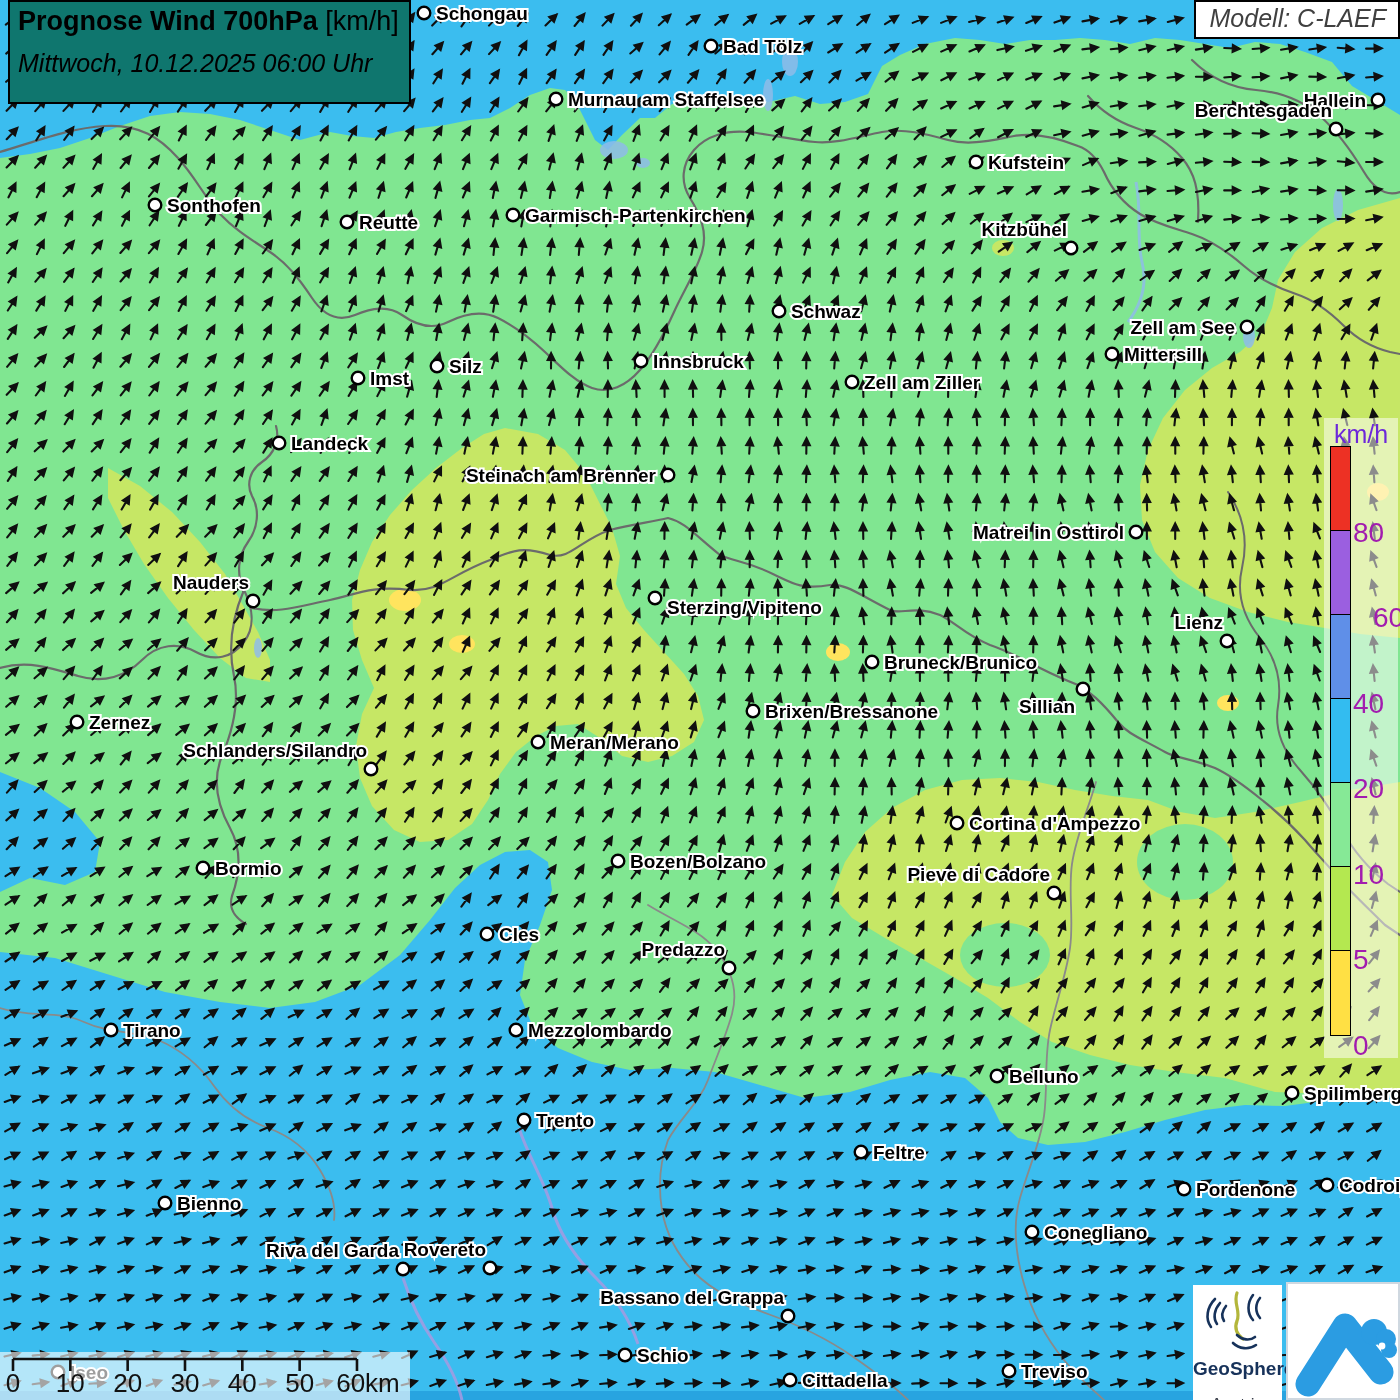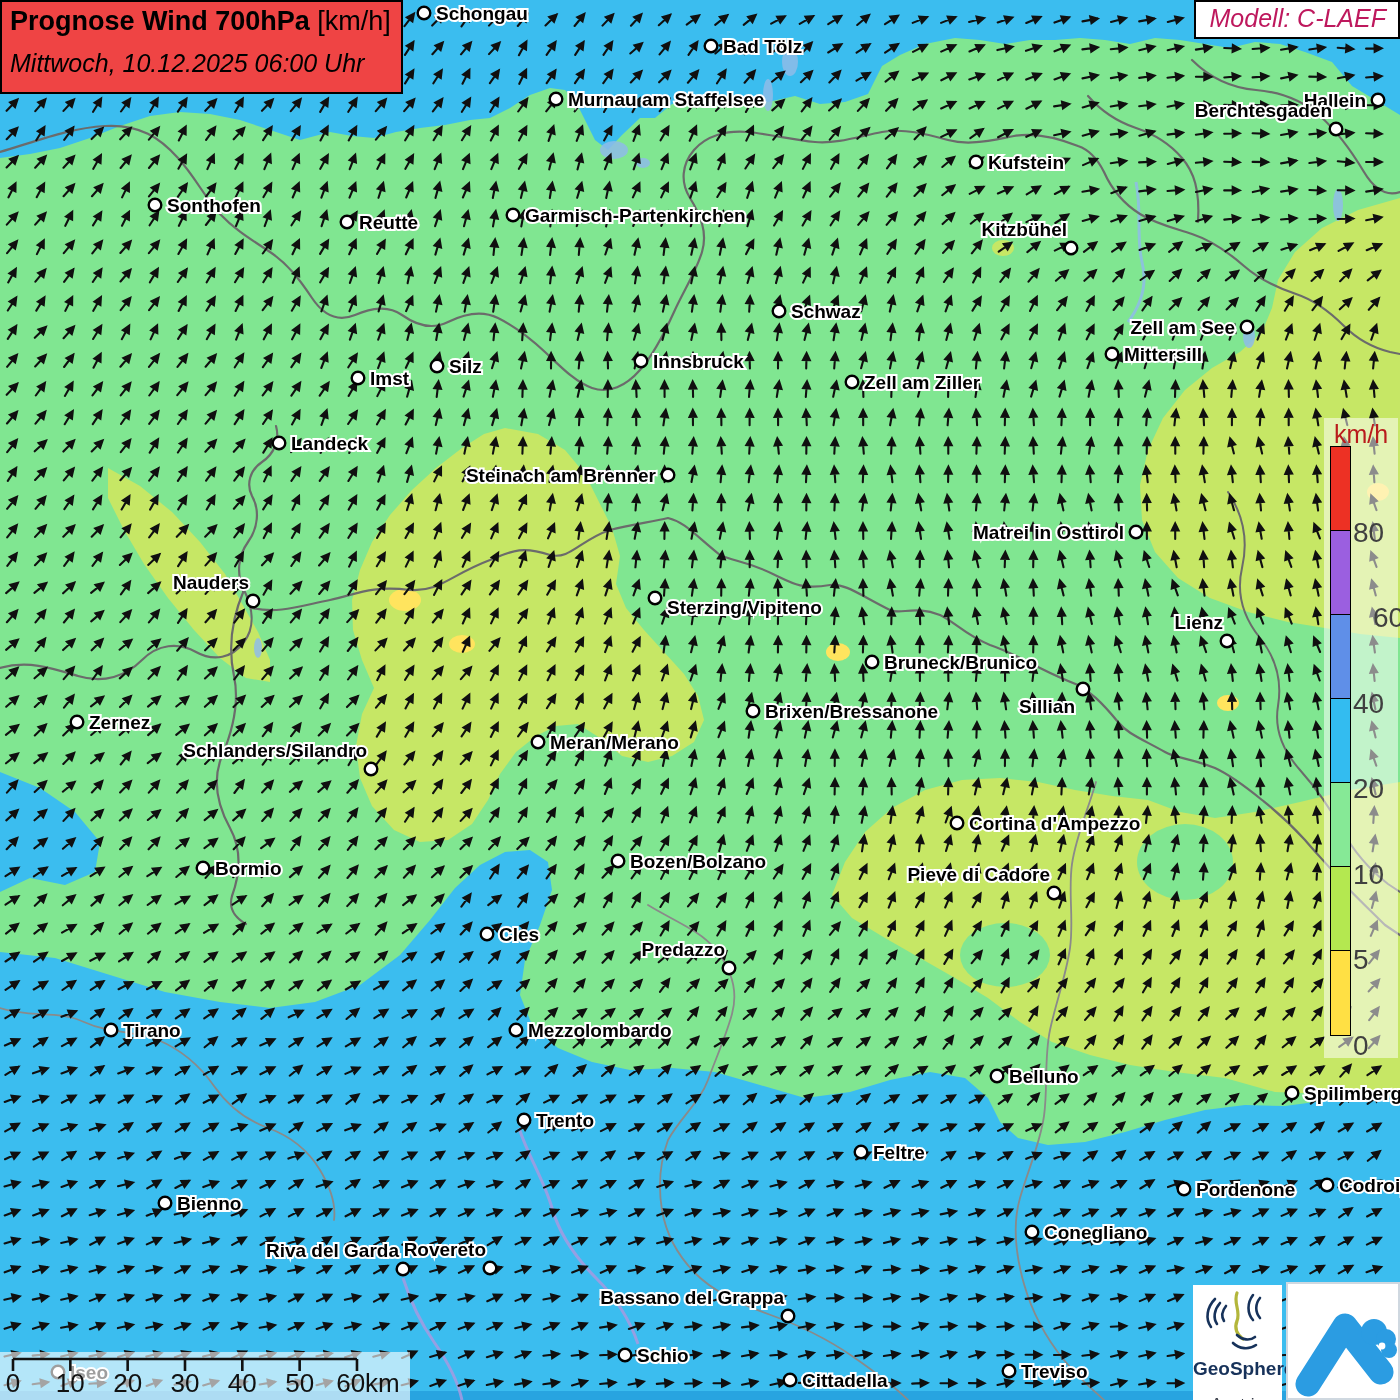--- a/index.html
+++ b/index.html
@@ -1,35 +1,35 @@
 <!DOCTYPE html>
 <html><head>
 <meta charset="utf-8">
 <style>
   html,body{margin:0;padding:0;background:#dfe7ee;}
   .stage{position:relative;width:1400px;height:1400px;overflow:hidden;
          font-family:"Liberation Sans",sans-serif;}
   svg{display:block;}
   #map{position:absolute;left:0;top:0;}
   .overlay{position:absolute;box-sizing:border-box;}
-  .title-box{left:0;top:0;background:#ef4444;border:2px solid #000;
-             padding:4px 10px 14px 8px;min-width:352px;}
+  .title-box{left:8px;top:0;background:#0f766e;border:2px solid #000;
+             padding:4px 10px 24px 8px;min-width:352px;}
   .title-line1{font-size:27px;color:#000;white-space:nowrap;}
   .title-line1 b{font-weight:bold;}
   .title-line2{font-size:25px;font-style:italic;color:#000;margin-top:12px;}
   .model-box{right:0;top:0;background:#ffffff;border:2px solid #000;
-             padding:2px 12px 4px 14px;font-size:25px;font-style:italic;color:#be185d;}
+             padding:2px 12px 4px 14px;font-size:25px;font-style:italic;color:#404040;}
   .legend-box{left:1324px;top:418px;width:74px;height:640px;
               background:rgba(255,255,255,0.52);}
   .legend-unit{position:absolute;left:0;top:2px;width:100%;text-align:center;
-               font-size:25px;color:#b91c1c;}
+               font-size:25px;color:#6d28d9;}
   .legend-bar{position:absolute;left:6px;top:29px;width:21px;}
   .legend-seg{width:21px;height:85.5px;border:1.4px solid #000;margin-top:-1.4px;box-sizing:border-box;}
   .legend-label{position:absolute;left:29px;transform:translateY(-50%);
-                font-size:28px;color:#404040;}
+                font-size:28px;color:#a21caf;}
   .scalebar-box{left:0;top:1352px;width:410px;height:48px;
                 background:rgba(255,255,255,0.62);}
   .geosphere-box{left:1193px;top:1285px;width:89px;height:115px;background:#ffffff;
                  text-align:center;}
   .geo-name{font-size:19px;font-weight:bold;color:#17325a;line-height:20px;}
   .geo-country{font-size:17px;color:#3a3f4a;line-height:19px;margin-top:16px;}
   .partner-box{left:1286px;top:1282px;width:114px;height:118px;background:#ffffff;
                border:2px solid #cfd8e0;}
   .city-label{font-size:19px;font-weight:bold;fill:#000;stroke:#fff;stroke-width:4px;
               paint-order:stroke;font-family:"Liberation Sans",sans-serif;}

